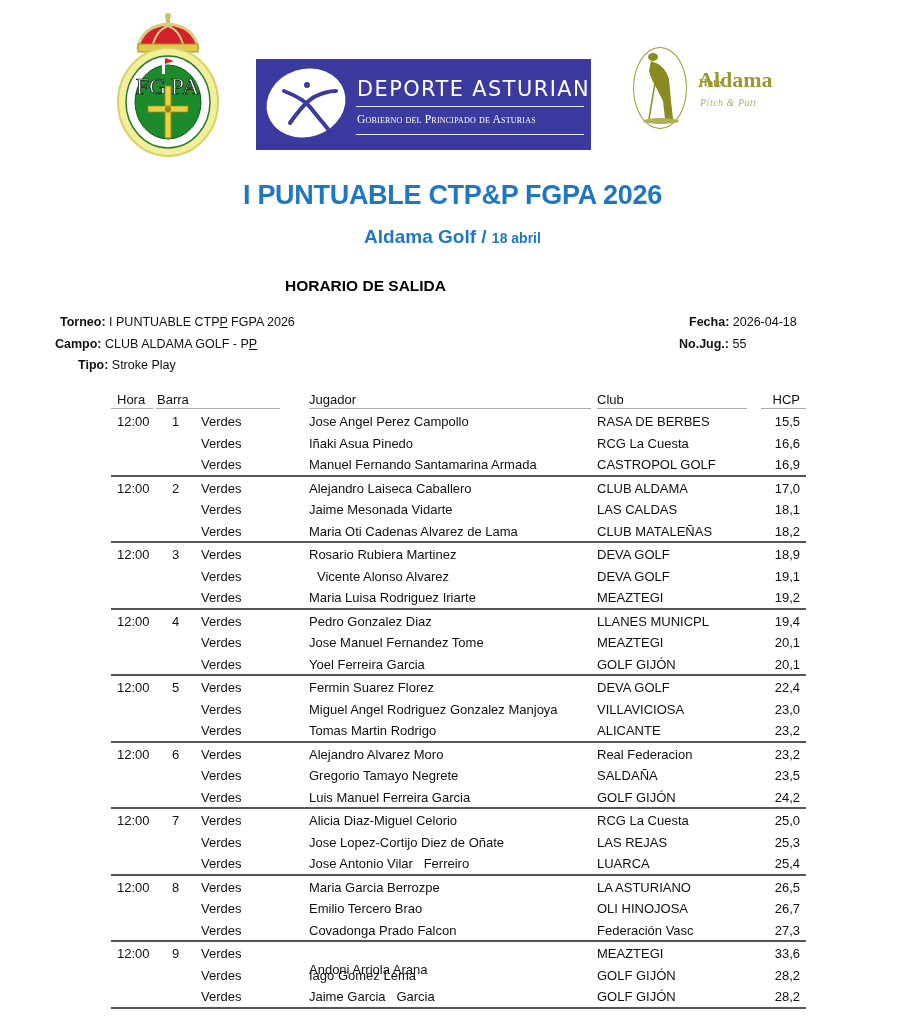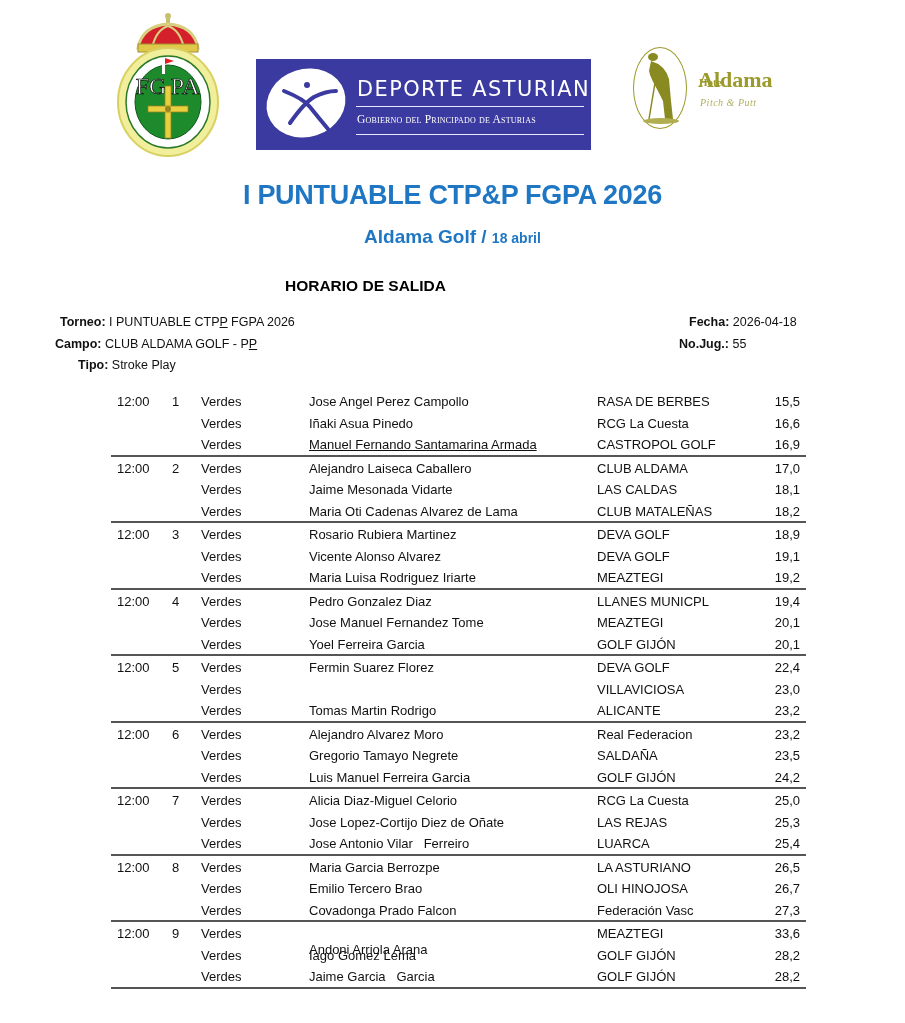--- a/index.html
+++ b/index.html
@@ -125,39 +125,51 @@
 <div class="meta m-fecha">
   <b>Fecha:</b>
   <span>2026-04-18</span>
 </div>
 <div class="meta m-nojug">
   <b>No.Jug.:</b>
   <span>55</span>
 </div>
 
 <div class="tbl">
+  <div class="hdr">
+    <span class="c-hora">Hora</span>
+    <span class="c-barra" style="left:46px">Barra</span>
+    <span class="c-jug">Jugador</span>
+    <span class="c-club">Club</span>
+    <span class="c-hcp">HCP</span>
+    <div class="u" style="left:0;width:42px"></div>
+    <div class="u" style="left:45px;width:124px"></div>
+    <div class="u" style="left:198px;width:282px"></div>
+    <div class="u" style="left:486px;width:150px"></div>
+    <div class="u" style="left:650px;width:45px"></div>
+  </div>
   <div id="groups">
       <div class="grp">
         <div class="row">
           <span class="c-hora" style="white-space: pre;">12:00</span>
           <span class="c-barra" style="white-space: pre;">1</span>
           <span class="c-tee" style="white-space: pre;">Verdes</span>
           <span class="c-jug" style="white-space: pre;">Jose Angel Perez Campollo</span>
           <span class="c-club" style="white-space: pre;">RASA DE BERBES</span>
           <span class="c-hcp" style="white-space: pre;">15,5</span>
         </div>
         <div class="row">
           <span class="c-tee" style="white-space: pre;">Verdes</span>
           <span class="c-jug" style="white-space: pre;">Iñaki Asua Pinedo</span>
           <span class="c-club" style="white-space: pre;">RCG La Cuesta</span>
           <span class="c-hcp" style="white-space: pre;">16,6</span>
         </div>
         <div class="row">
           <span class="c-tee" style="white-space: pre;">Verdes</span>
-          <span class="c-jug" style="white-space: pre; text-decoration: underline;">Manuel Fernando Santamarina Armada</span>
+          <span class="c-jug" style="white-space: pre;">Manuel Fernando Santamarina Armada</span>
           <span class="c-club" style="white-space: pre;">CASTROPOL GOLF</span>
           <span class="c-hcp" style="white-space: pre;">16,9</span>
         </div>
       </div>
       <div class="grp">
         <div class="row">
           <span class="c-hora" style="white-space: pre;">12:00</span>
           <span class="c-barra" style="white-space: pre;">2</span>
           <span class="c-tee" style="white-space: pre;">Verdes</span>
           <span class="c-jug" style="white-space: pre;">Alejandro Laiseca Caballero</span>
@@ -181,21 +193,21 @@
         <div class="row">
           <span class="c-hora" style="white-space: pre;">12:00</span>
           <span class="c-barra" style="white-space: pre;">3</span>
           <span class="c-tee" style="white-space: pre;">Verdes</span>
           <span class="c-jug" style="white-space: pre;">Rosario Rubiera Martinez</span>
           <span class="c-club" style="white-space: pre;">DEVA GOLF</span>
           <span class="c-hcp" style="white-space: pre;">18,9</span>
         </div>
         <div class="row">
           <span class="c-tee" style="white-space: pre;">Verdes</span>
-          <span class="c-jug" style="white-space: pre;">Vicente Alonso Alvarez</span>
+          <span class="c-jug" style="white-space: pre; margin-left: 8px;">Vicente Alonso Alvarez</span>
           <span class="c-club" style="white-space: pre;">DEVA GOLF</span>
           <span class="c-hcp" style="white-space: pre;">19,1</span>
         </div>
         <div class="row">
           <span class="c-tee" style="white-space: pre;">Verdes</span>
           <span class="c-jug" style="white-space: pre;">Maria Luisa Rodriguez Iriarte</span>
           <span class="c-club" style="white-space: pre;">MEAZTEGI</span>
           <span class="c-hcp" style="white-space: pre;">19,2</span>
         </div>
       </div>
@@ -225,20 +237,21 @@
         <div class="row">
           <span class="c-hora" style="white-space: pre;">12:00</span>
           <span class="c-barra" style="white-space: pre;">5</span>
           <span class="c-tee" style="white-space: pre;">Verdes</span>
           <span class="c-jug" style="white-space: pre;">Fermin Suarez Florez</span>
           <span class="c-club" style="white-space: pre;">DEVA GOLF</span>
           <span class="c-hcp" style="white-space: pre;">22,4</span>
         </div>
         <div class="row">
           <span class="c-tee" style="white-space: pre;">Verdes</span>
+          <span class="c-jug" style="white-space: pre;">Miguel Angel Rodriguez Gonzalez Manjoya</span>
           <span class="c-club" style="white-space: pre;">VILLAVICIOSA</span>
           <span class="c-hcp" style="white-space: pre;">23,0</span>
         </div>
         <div class="row">
           <span class="c-tee" style="white-space: pre;">Verdes</span>
           <span class="c-jug" style="white-space: pre;">Tomas Martin Rodrigo</span>
           <span class="c-club" style="white-space: pre;">ALICANTE</span>
           <span class="c-hcp" style="white-space: pre;">23,2</span>
         </div>
       </div>

